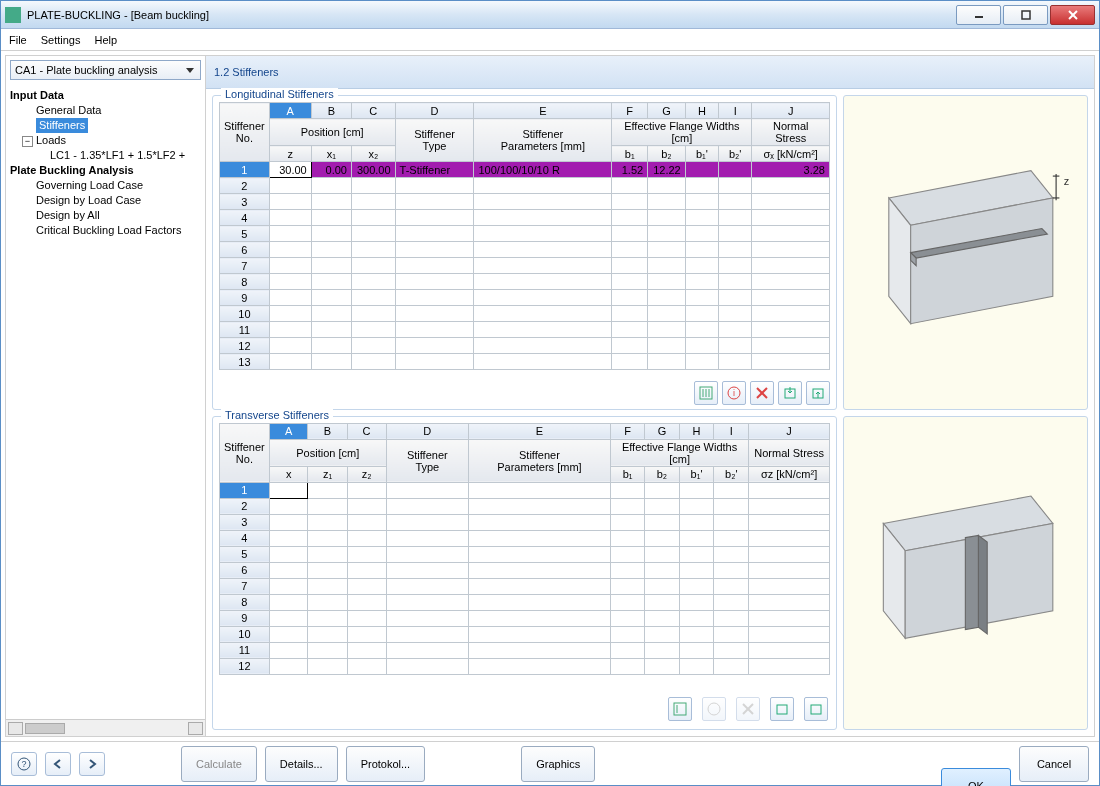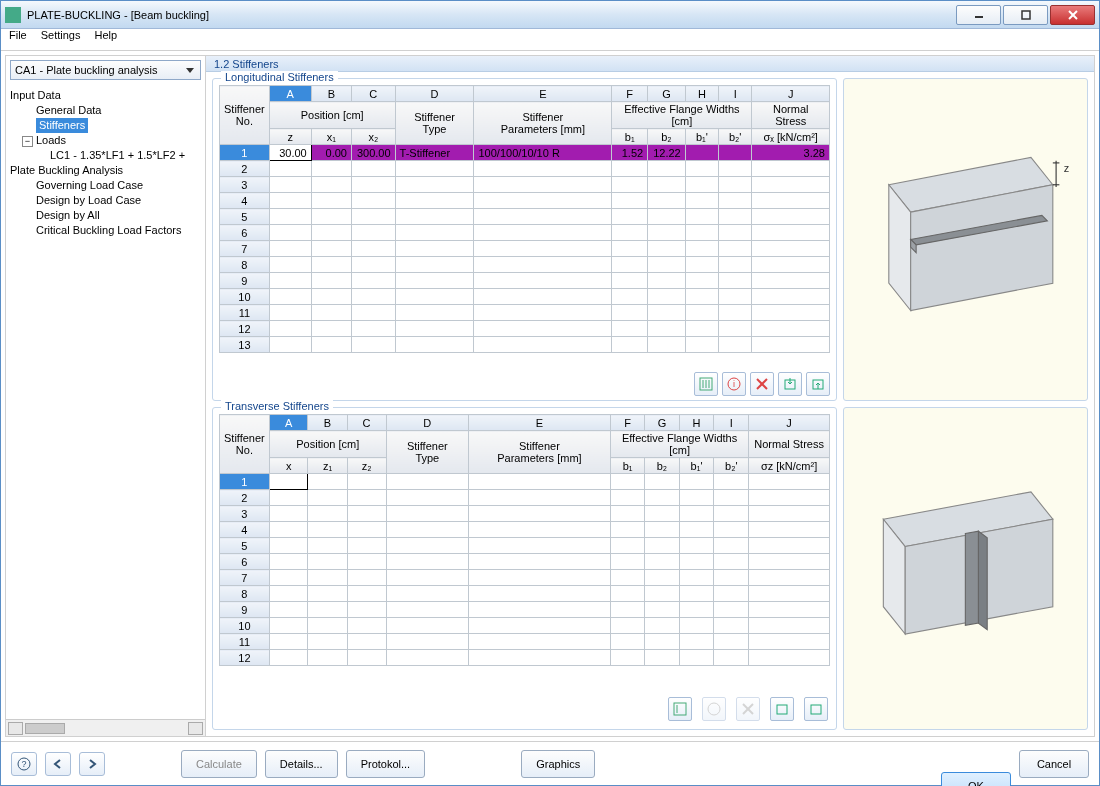--- a/index.html
+++ b/index.html
@@ -40,20 +40,21 @@
     border-radius: 2px;
     margin-left: 2px;
     position: relative;
     background: linear-gradient(to bottom,#fdfdfd,#e6edf5);
   }
   .win-btn.close { background: linear-gradient(to bottom,#e97b7b,#c83030); border-color:#983030;}
   .win-btn svg { position:absolute; top:50%; left:50%; transform:translate(-50%,-50%);}
   .menubar {
     height: 22px;
     display: flex;
+    align-items: center;
     padding: 0 8px;
     gap: 14px;
     border-bottom: 1px solid #d0d0d0;
     background: #fff;
   }
   .menubar span { cursor: default; }
   .body-area {
     flex: 1;
     display: flex;
     border: 1px solid #d0d0d0;
@@ -79,21 +80,21 @@
   }
   .sidebar-combo::after {
     content:"";
     position:absolute; right:6px; top:7px;
     border-left:4px solid transparent;
     border-right:4px solid transparent;
     border-top:5px solid #333;
   }
   .tree { flex:1; padding:4px 2px; line-height:15px; overflow:hidden;}
   .tree .item { padding-left:14px; white-space:nowrap;}
-  .tree .root { padding-left:2px; font-weight:normal;}
+  .tree .root { padding-left:2px; font-weight:bold;}
   .tree .exp { display:inline-block; width:11px; height:11px; border:1px solid #888; font-size:9px; line-height:9px; text-align:center; margin-right:3px; background:#fff;}
   .tree .sel { background:#3a8bdc; color:#fff; padding:0 3px; display:inline-block;}
   .tree .sub { padding-left:28px; }
   .tree .sub2 { padding-left:42px; }
   .hscroll {
     height:17px;
     border-top:1px solid #ccc;
     background:#f0f0f0;
     display:flex;
     align-items:center;
@@ -101,21 +102,21 @@
   }
   .hscroll .arrow { width:15px;height:13px;border:1px solid #aaa;background:#e8e8e8;}
   .hscroll .thumb { width:40px;height:11px;background:#ccc;border:1px solid #aaa;margin:0 2px;}
   .main {
     flex:1;
     display:flex;
     flex-direction:column;
     min-width:0;
   }
   .page-title {
-    height:16px;
+    height:33px;
     background:linear-gradient(to bottom,#e8f0fa,#d2e2f4);
     border-bottom:1px solid #b8cde4;
     display:flex;
     align-items:center;
     padding:0 8px;
     color:#14468c;
     font-weight: normal;
   }
   .content {
     flex:1;
@@ -210,21 +211,21 @@
   .footer {
     height:44px;
     border-top:1px solid #d0d0d0;
     display:flex;
     align-items:center;
     padding:0 10px;
     gap:8px;
     background:#fff;
   }
   .btn {
-    height:28px;
+    height:36px;
     padding:0 14px;
     border:1px solid #9aabc0;
     border-radius:3px;
     background:linear-gradient(to bottom,#fdfdfd,#e6eef8);
     font-size:11px;
     display:inline-flex;
     align-items:center;
     justify-content:center;
     cursor:default;
   }

